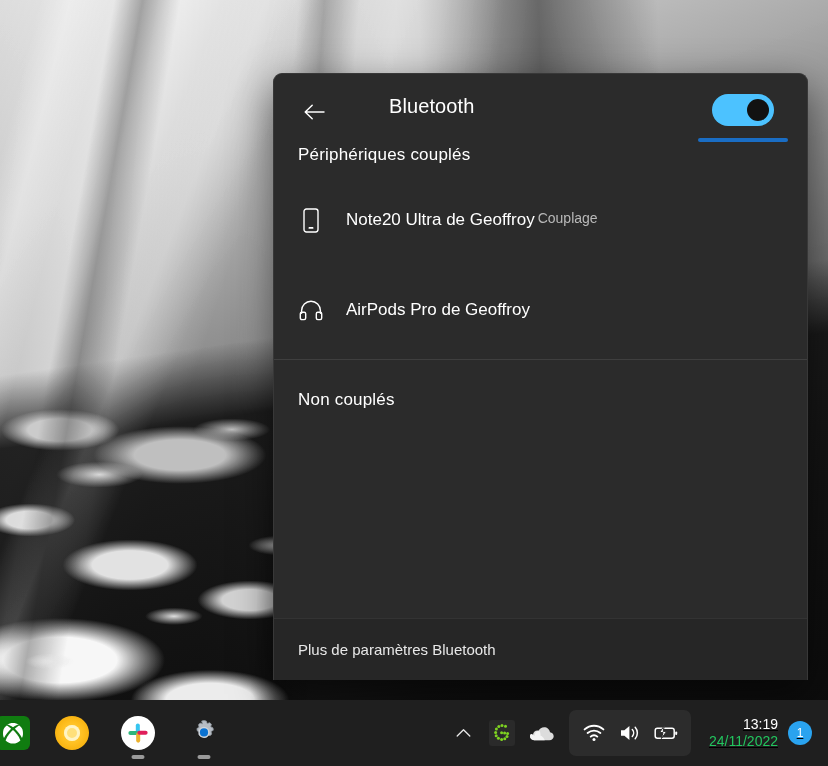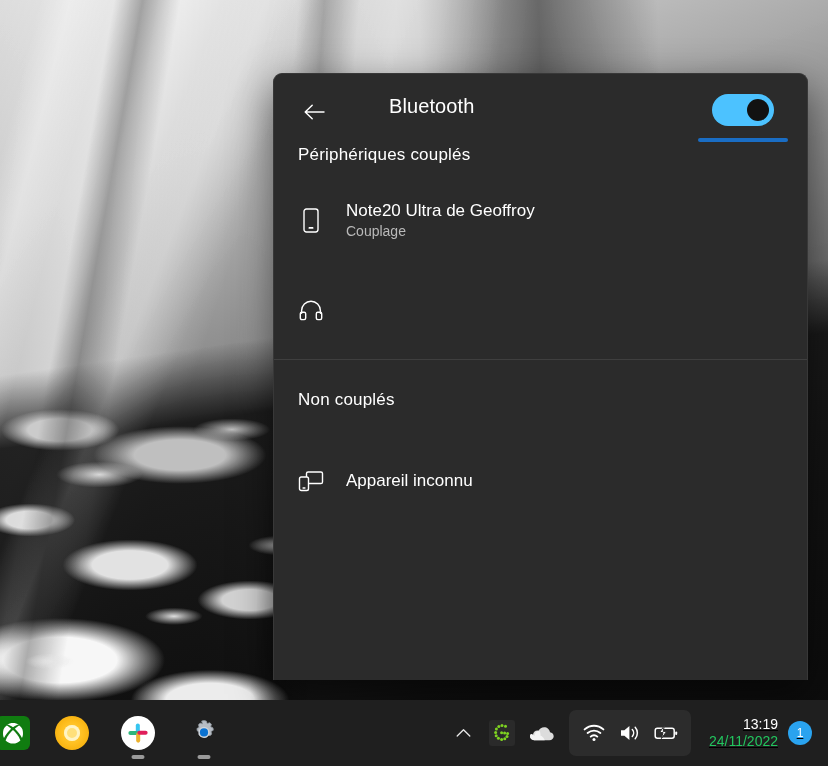--- a/index.html
+++ b/index.html
@@ -97,21 +97,21 @@
 
   
   .device-row {
     display:flex; align-items:center; gap:22px;
     padding:0 24px; height:62px; cursor:pointer;
   }
   .device-row .glyph {
     width:26px; height:28px; flex:0 0 26px;
     display:flex; align-items:center; justify-content:center;
   }
-  .device-texts { display:flex; flex-direction:column; gap:3px; }
+  .device-texts { display:flex; flex-direction:row; gap:3px; }
   .device-name { font-size:17px; color:#ffffff; line-height:1.15; }
   .device-status { font-size:14px; color:#b9b9b9; line-height:1.15; }
 
   .divider { height:1px; background:#3f3f3f; width:100%; }
 
   .footer {
     margin-top:auto; height:62px; flex:0 0 62px;
     background:#262626; border-top:1px solid #333333;
     display:flex; align-items:center; padding-left:24px; cursor:pointer;
   }
@@ -232,50 +232,42 @@
 
       <div class="device-row">
         <span class="glyph">
           <svg width="24" height="22" viewBox="0 0 24 22">
             <path d="M2.6 14.2 V11.6 A9.4 9.4 0 0 1 21.4 11.6 V14.2" fill="none" stroke="#ffffff" stroke-width="1.4" stroke-linecap="round"></path>
             <rect x="1.3" y="13.2" width="5.4" height="7.4" rx="1.5" fill="none" stroke="#ffffff" stroke-width="1.4"></rect>
             <rect x="17.3" y="13.2" width="5.4" height="7.4" rx="1.5" fill="none" stroke="#ffffff" stroke-width="1.4"></rect>
           </svg>
         </span>
         <span class="device-texts">
+          <span class="device-name">AirPods Pro de Geoffroy</span>
         </span>
       </div>
     </div>
 
     <div style="height:18px"></div>
     <div class="divider"></div>
     <div style="height:30px"></div>
 
     <div>
       <div class="section-title">Non couplés</div>
 
       <div style="height:30px"></div>
 
 
       <div style="height:10px"></div>
 
-      <div class="device-row">
-        <span class="glyph">
-          <svg width="26" height="22" viewBox="0 0 26 22">
-            <rect x="8.5" y="2" width="16" height="11.5" rx="1.6" fill="none" stroke="#ffffff" stroke-width="1.4"></rect>
-            <rect x="1.5" y="7" width="9" height="13.5" rx="1.8" fill="#2b2b2b" stroke="#ffffff" stroke-width="1.4"></rect>
-            <rect x="4.4" y="17.3" width="3.2" height="1.4" rx=".7" fill="#ffffff"></rect>
-          </svg>
-        </span>
-        <span class="device-texts">
-          <span class="device-name">Appareil inconnu</span>
-        </span>
-      </div>
-    </div>
-
+    </div>
+
+    <div class="footer">
+      <span class="footer-link">Plus de paramètres Bluetooth</span>
+    </div>
 
   </div>
 
   <div id="taskbar">
 
     <div class="tb-left">
 
       <div class="tb-app" style="width:46px; margin-left:-10px">
         <span class="icon-xbox">
           <svg width="24" height="24" viewBox="0 0 24 24">

